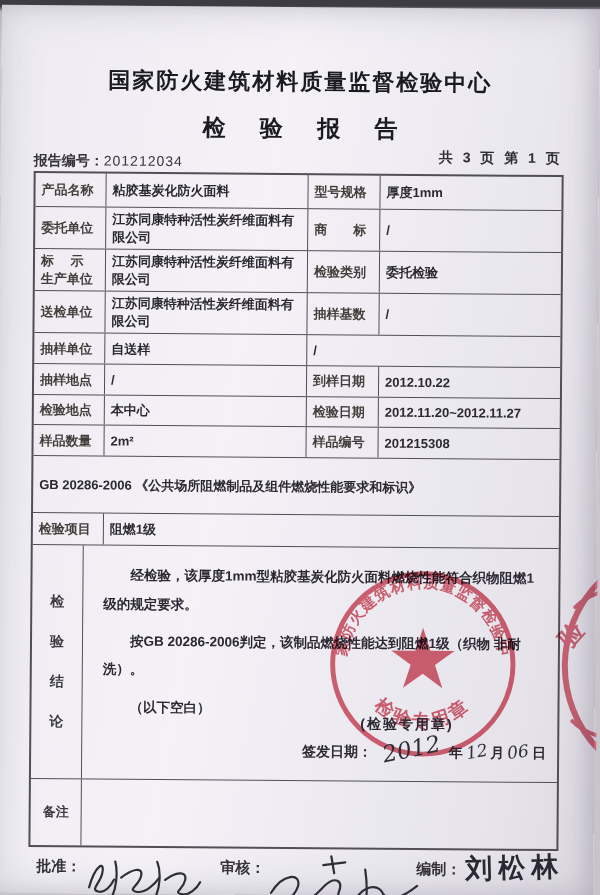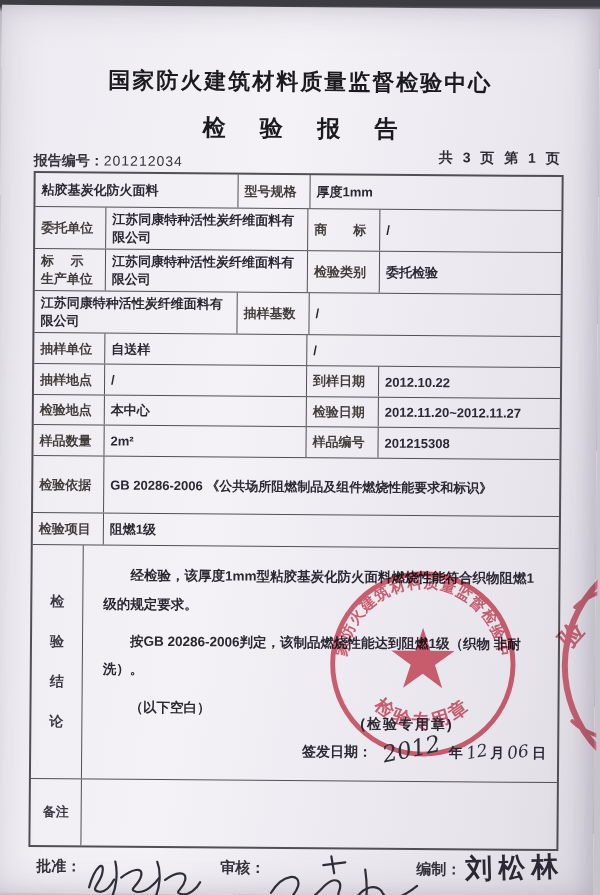--- a/index.html
+++ b/index.html
@@ -105,38 +105,40 @@
     <div class="doc-title">检 验 报 告</div>
 
     <div class="report-line">
       <span>报告编号：</span><span class="num">201212034</span>
     </div>
     <div class="pagination">共 3 页 第 1 页</div>
 
     <div class="tbl">
 
       <div class="trow r0">
+        <div class="cell lab">产品名称</div>
         <div class="cell val">粘胶基炭化防火面料</div>
         <div class="cell lab2">型号规格</div>
         <div class="cell val2">厚度1mm</div>
       </div>
       <div class="trow r1">
         <div class="cell lab">委托单位</div>
         <div class="cell val">江苏同康特种活性炭纤维面料有限公司</div>
         <div class="cell lab2">商　　标</div>
         <div class="cell val2">/</div>
       </div>
       <div class="trow r2">
         <div class="cell lab">标　 示
 生产单位</div>
         <div class="cell val">江苏同康特种活性炭纤维面料有限公司</div>
         <div class="cell lab2">检验类别</div>
         <div class="cell val2">委托检验</div>
       </div>
       <div class="trow r3">
+        <div class="cell lab">送检单位</div>
         <div class="cell val">江苏同康特种活性炭纤维面料有限公司</div>
         <div class="cell lab2">抽样基数</div>
         <div class="cell val2">/</div>
       </div>
       <div class="trow r4">
         <div class="cell lab">抽样单位</div>
         <div class="cell val">自送样</div>
         <div class="cell val2">/</div>
       </div>
       <div class="trow r5">
@@ -151,21 +153,20 @@
         <div class="cell lab2">检验日期</div>
         <div class="cell val2">2012.11.20~2012.11.27</div>
       </div>
       <div class="trow r7">
         <div class="cell lab">样品数量</div>
         <div class="cell val">2m²</div>
         <div class="cell lab2">样品编号</div>
         <div class="cell val2">201215308</div>
       </div>
       <div class="trow r8">
-        <div class="cell lab">检验依据</div>
         <div class="cell val wide">GB 20286-2006 《公共场所阻燃制品及组件燃烧性能要求和标识》</div>
       </div>
       <div class="trow r9">
         <div class="cell lab">检验项目</div>
         <div class="cell val wide">阻燃1级</div>
       </div>
 
       <div class="trow concl-row">
         <div class="concl-lab">
           <span>检</span>

